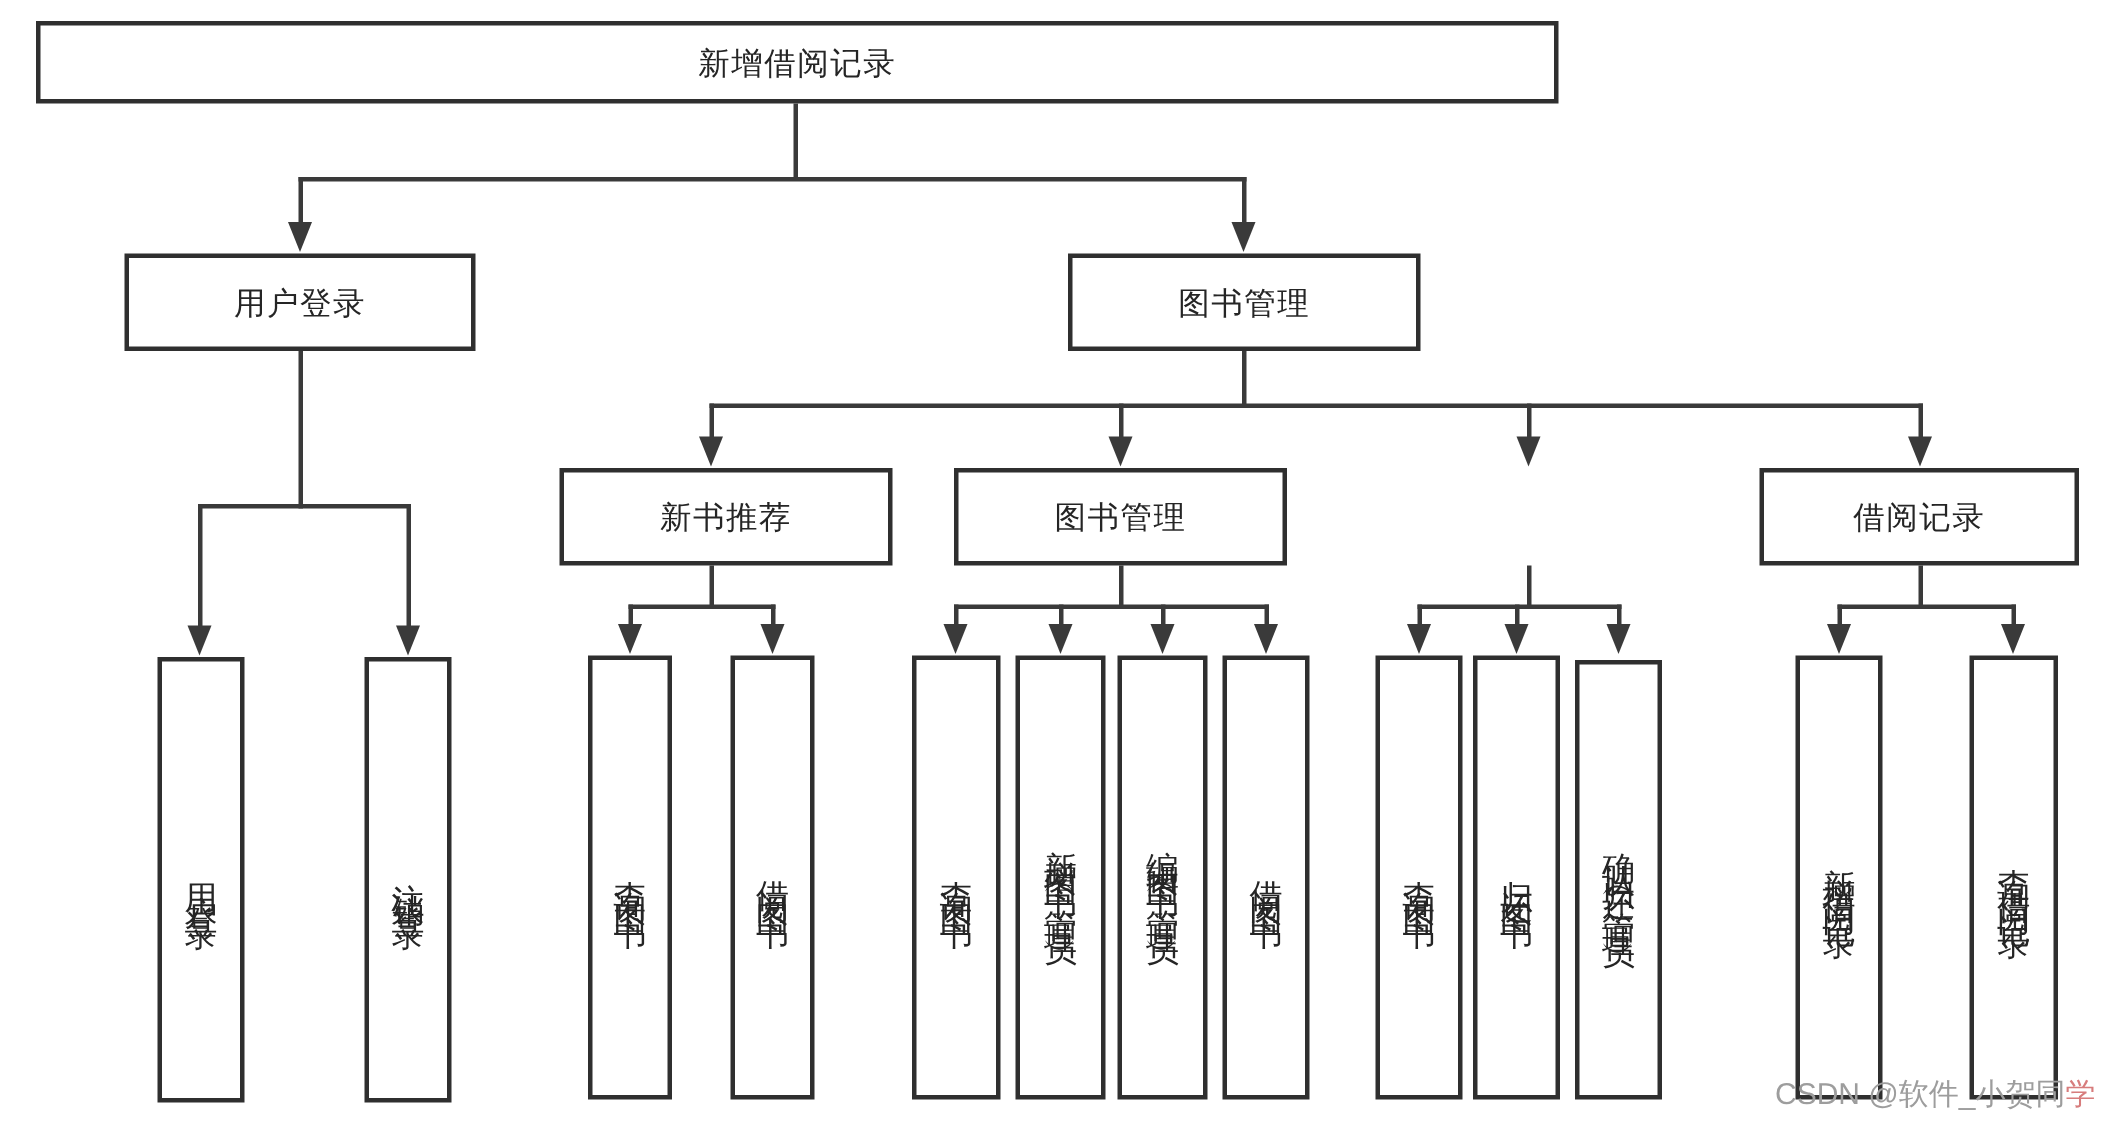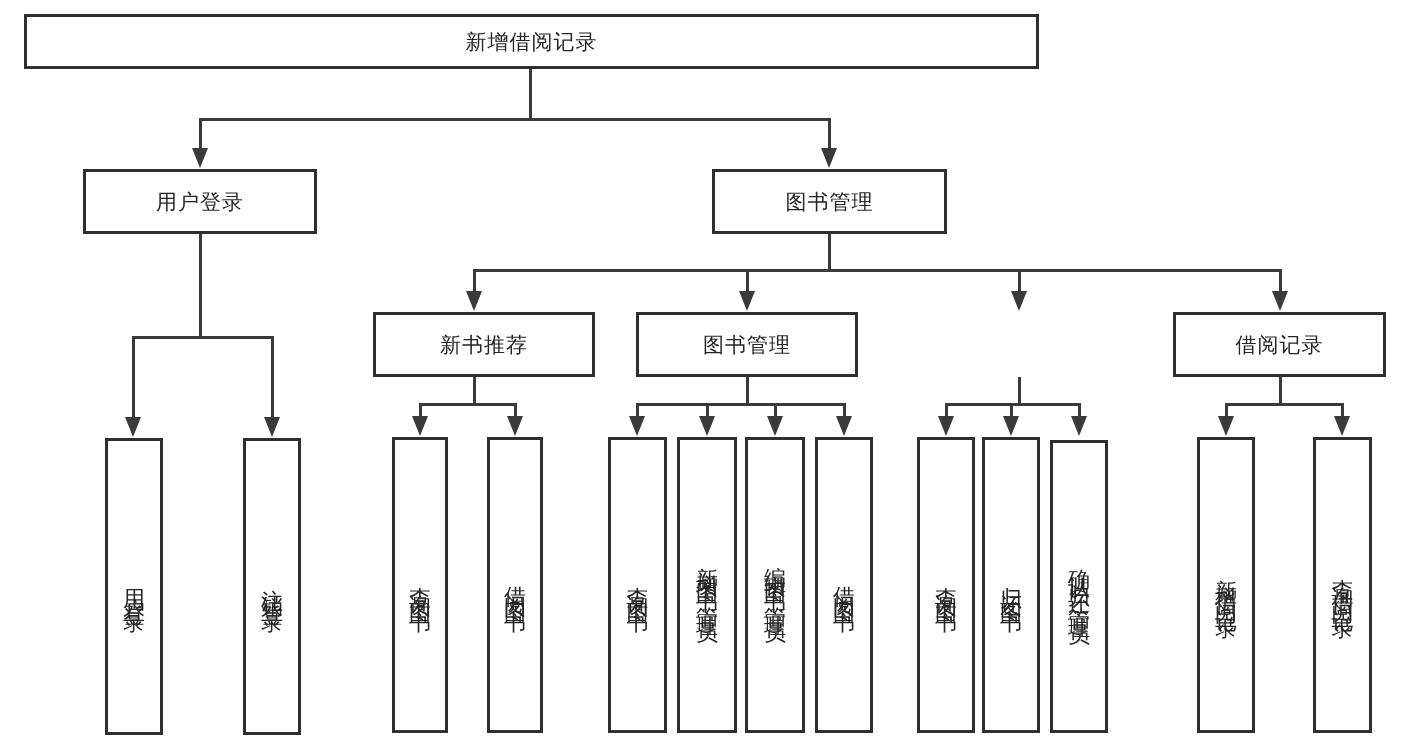--- a/index.html
+++ b/index.html
@@ -151,14 +151,15 @@
     <span>确认归还（管理员）</span>
   </div>
 
   <div class="box leaf" style="left:1197px;top:437px;width:58px;height:296px;">
     <span>新增借阅记录</span>
   </div>
   <div class="box leaf" style="left:1313px;top:437px;width:59px;height:296px;">
     <span>查询借阅记录</span>
   </div>
 
+  <div class="watermark"><span>CSDN @软件_小贺同</span><span class="wm-red">学</span></div>
 
 </div>
 
 </body></html>

